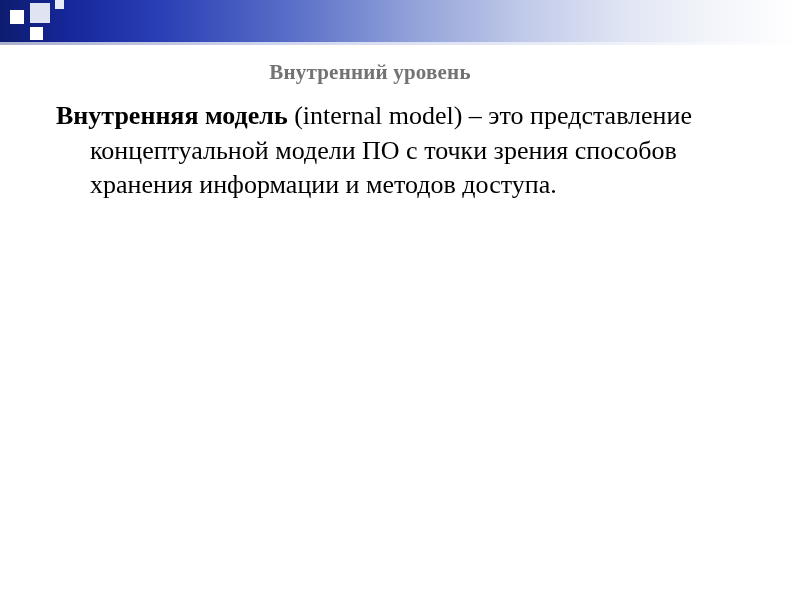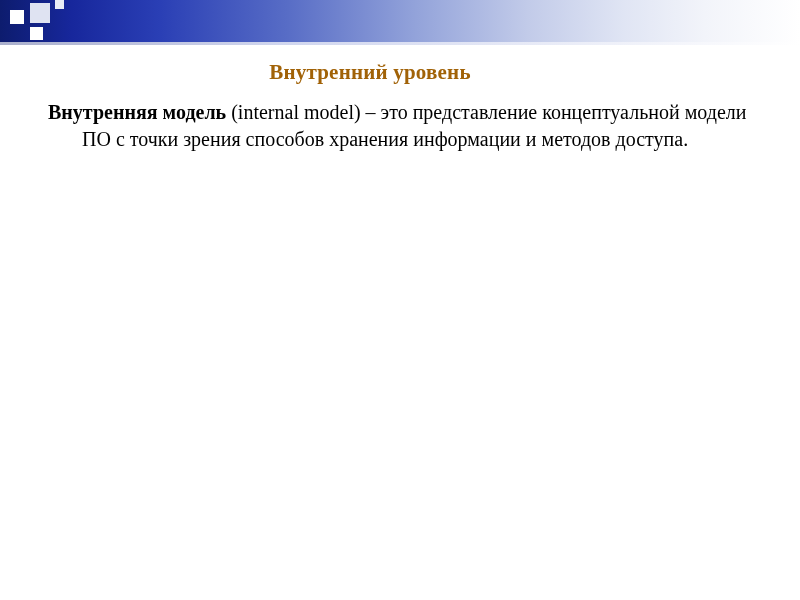--- a/index.html
+++ b/index.html
@@ -60,30 +60,30 @@
   .content {
     position: absolute;
     left: 48px;
     top: 60px;
     width: 704px;
   }
   .slide-title {
     text-align: center;
     font-weight: bold;
     font-size: 21px;
-    color: #a16207;
+    color: #737373;
     letter-spacing: 0.2px;
     margin: 0 0 14px 0;
     padding-right: 60px;
   }
   .para {
-    font-size: 20px;
+    font-size: 26px;
     line-height: 1.33;
     color: #000000;
-    margin: 0;
+    margin: 8px;
     text-indent: 0;
     padding-left: 0;
   }
   .para .hang {
     display: block;
     padding-left: 34px;
     text-indent: -34px;
   }
   .term {
     font-weight: bold;

